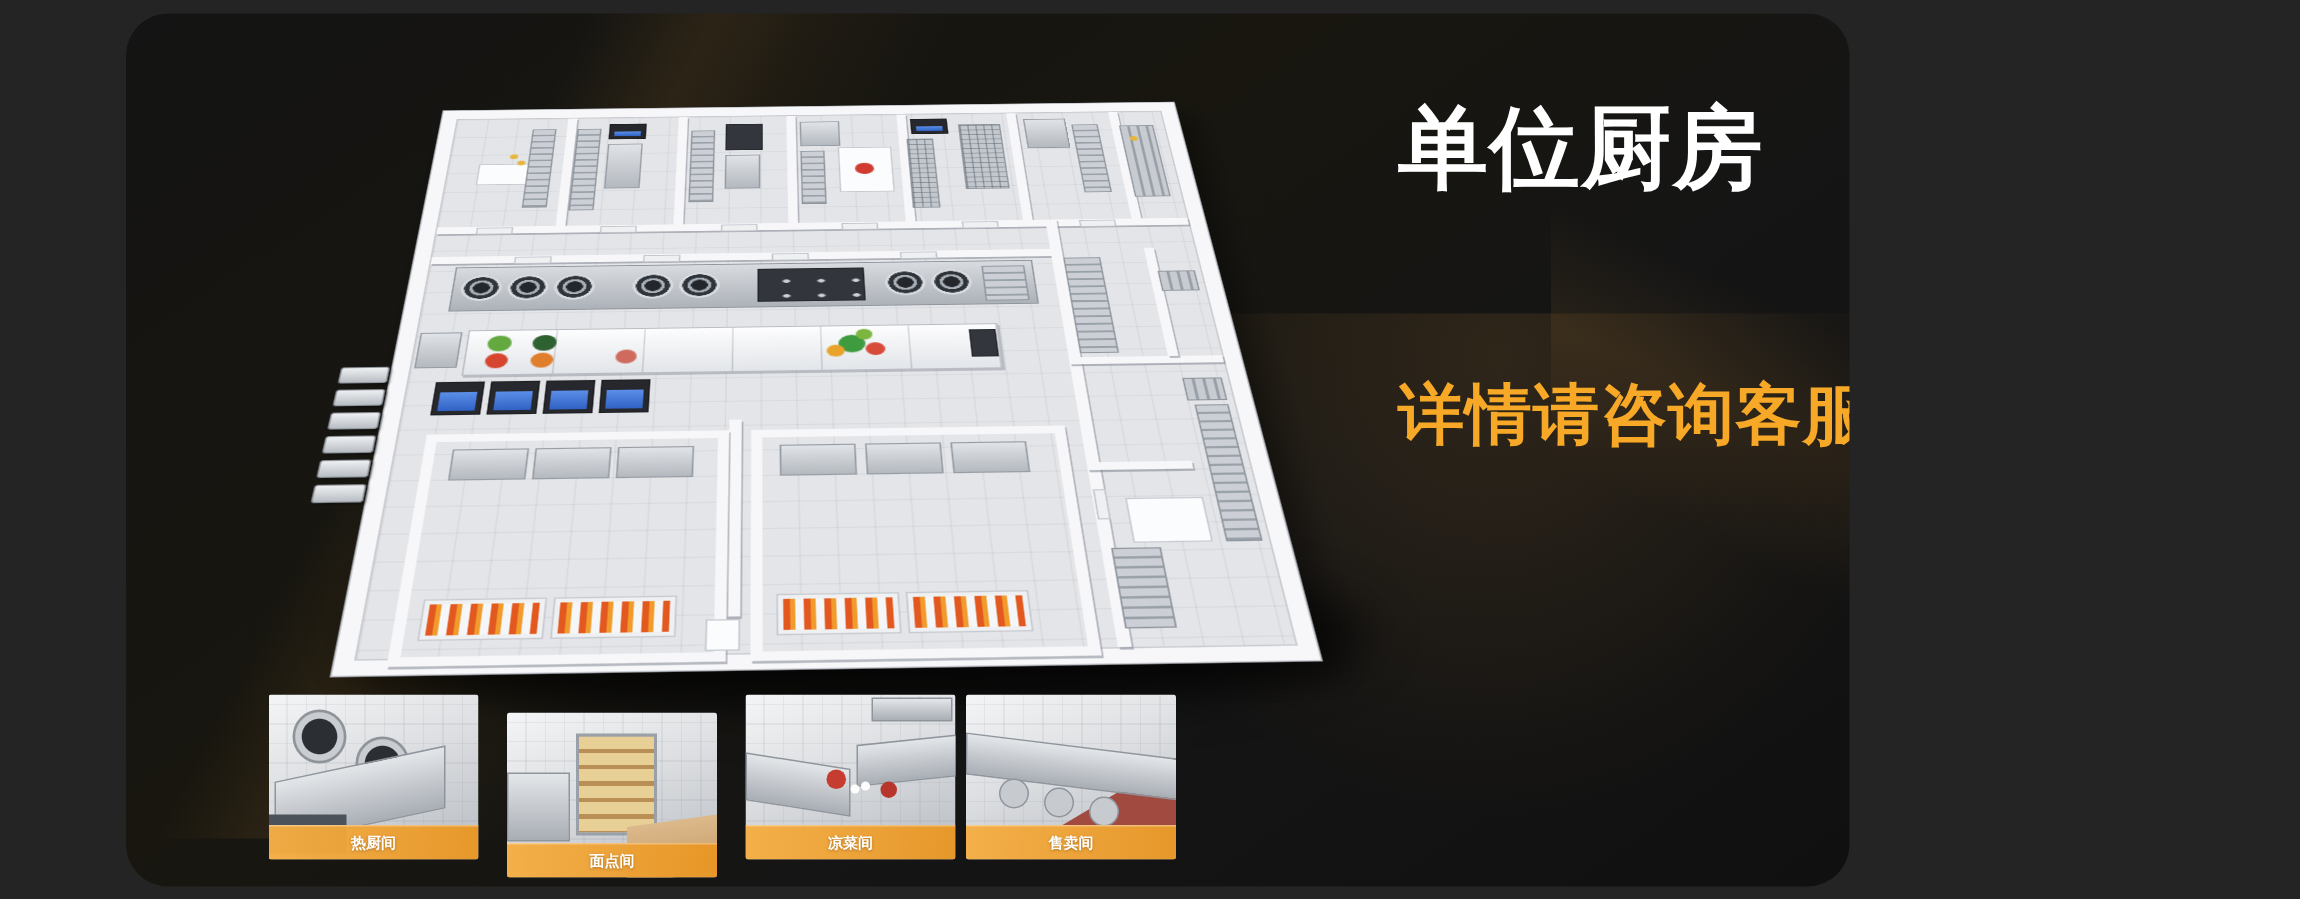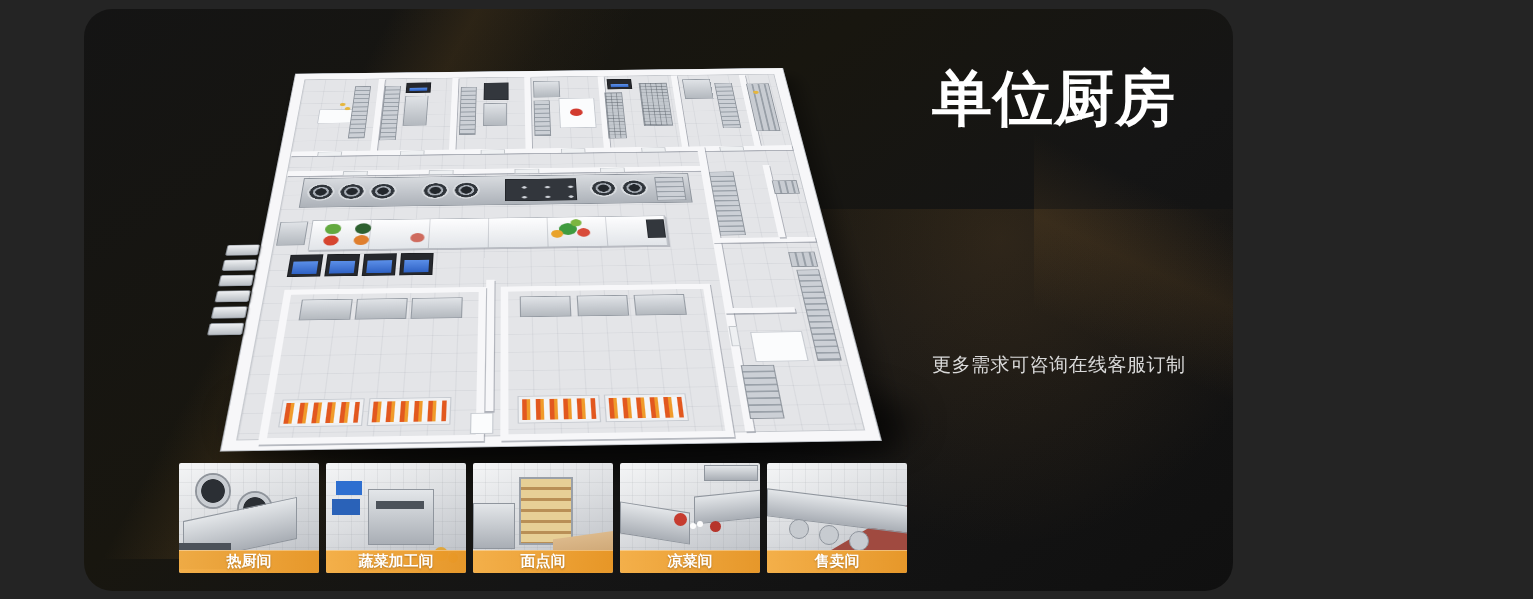--- a/index.html
+++ b/index.html
@@ -82,21 +82,21 @@
   .tile{position:relative;width:140px;height:110px;border-radius:2px;overflow:hidden;flex:none;cursor:pointer;}
   .timg{position:absolute;inset:0;
     background-image:
       repeating-linear-gradient(0deg,transparent 0 12px,rgba(120,125,132,.10) 12px 13px),
       repeating-linear-gradient(90deg,transparent 0 12px,rgba(120,125,132,.10) 12px 13px),
       linear-gradient(160deg,#f4f5f6 0%,#dcdee1 45%,#b6bac0 100%);}
   .tlabel{position:absolute;left:0;right:0;bottom:0;height:23px;
     background:linear-gradient(90deg,rgba(245,174,68,.96),rgba(232,150,36,.96));
     box-shadow:inset 0 1px 0 rgba(255,255,255,.35);
     display:flex;align-items:center;justify-content:center;
-    font-size:15px;font-weight:700;color:#ffffff;text-shadow:0 1px 2px rgba(90,50,0,.4);}
+    font-size:10px;font-weight:700;color:#ffffff;text-shadow:0 1px 2px rgba(90,50,0,.4);}
   .d-steel{position:absolute;background:linear-gradient(180deg,#e3e6e9,#a9aeb5);border:1px solid #8f959d;}
   .d-dark{position:absolute;background:#4c525a;}
   .d-circle{position:absolute;border-radius:50%;}
 </style>
 </head>
 <body>
 
 <div class="panel">
 
   <div class="beam beam1"></div>
@@ -214,51 +214,40 @@
       <div class="cart" style="left:-34px;top:318px"></div>
       <div class="cart" style="left:-34px;top:340px"></div>
       <div class="cart" style="left:-34px;top:362px"></div>
       <div class="cart" style="left:-34px;top:384px"></div>
       <div class="cart" style="left:-34px;top:406px"></div>
     </div>
   </div>
 
   <div class="hero">
     <div class="h1a">单位厨房</div>
+    <div class="sub" style="color: rgb(247, 168, 38);">详情请咨询客服</div>
     <div class="info">
-      <div>更多需求可咨询在线客服订制</div>
     </div>
   </div>
 
   <div class="thumbs">
 
     <figure class="tile" style="margin:0">
       <div class="timg">
         <div class="d-circle" style="left:16px;top:10px;width:36px;height:36px;background:radial-gradient(circle,#2b2f34 0 45%,#c9cdd2 48% 62%,#8f949b 65% 100%)"></div>
         <div class="d-circle" style="left:58px;top:28px;width:36px;height:36px;background:radial-gradient(circle,#2b2f34 0 45%,#c9cdd2 48% 62%,#8f949b 65% 100%)"></div>
         <div class="d-steel" style="left:4px;top:46px;width:112px;height:40px;transform:skewY(-12deg)"></div>
         <div class="d-dark" style="left:0;top:80px;width:52px;height:26px"></div>
       </div>
       <figcaption class="tlabel">热厨间</figcaption>
     </figure>
 
-    <figure class="tile" style="margin:0">
-      <div class="timg">
-        <div style="position:absolute;left:10px;top:18px;width:26px;height:14px;background:#2e6fd0"></div>
-        <div style="position:absolute;left:6px;top:36px;width:28px;height:16px;background:#2a62b8"></div>
-        <div class="d-steel" style="left:42px;top:26px;width:64px;height:54px"></div>
-        <div class="d-dark" style="left:50px;top:38px;width:48px;height:8px"></div>
-        <div class="d-circle" style="left:108px;top:84px;width:14px;height:14px;background:#e0a63c"></div>
-        <div class="d-circle" style="left:122px;top:90px;width:10px;height:10px;background:#d49a30"></div>
-      </div>
-      <figcaption class="tlabel">蔬菜加工间</figcaption>
-    </figure>
-
-
-    <figure class="tile" style="margin:0">
+
+
+    <figure class="tile" style="margin:12px">
       <div class="timg">
         <div class="d-steel" style="left:0;top:40px;width:40px;height:44px"></div>
         <div style="position:absolute;left:46px;top:14px;width:50px;height:64px;background:repeating-linear-gradient(180deg,#e7cf96 0 8px,#b98f56 8px 11px);border:2px solid #9aa0a8"></div>
         <div style="position:absolute;left:80px;top:72px;width:62px;height:38px;background:linear-gradient(180deg,#dcb98b,#c49a66);transform:skewY(-8deg)"></div>
       </div>
       <figcaption class="tlabel">面点间</figcaption>
     </figure>
 
 
     <figure class="tile" style="margin:0">

